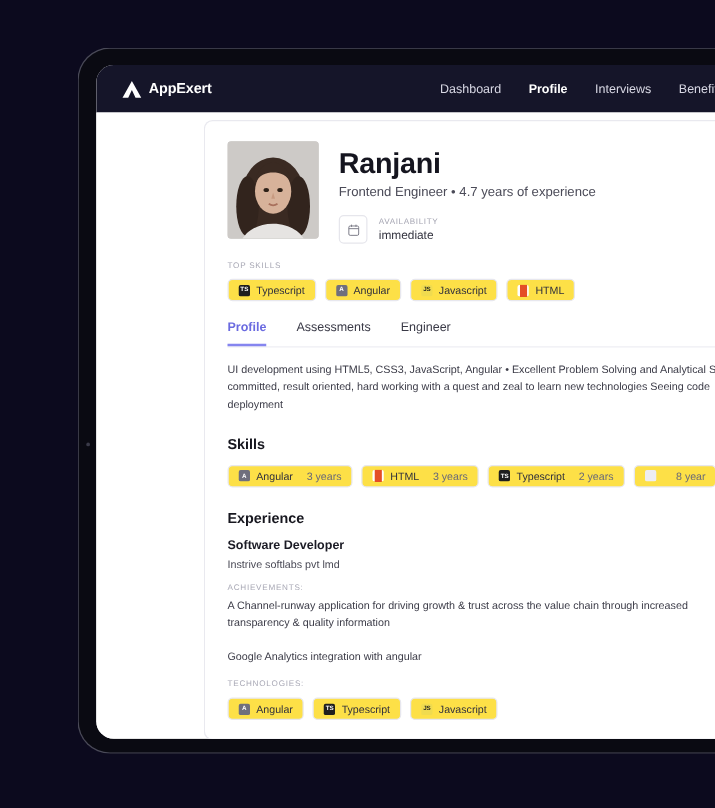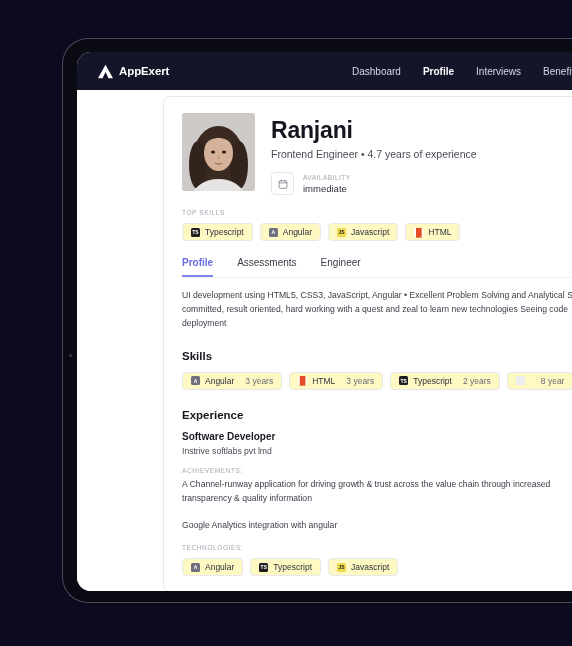--- a/index.html
+++ b/index.html
@@ -165,21 +165,21 @@
 
   
   .chip-row { display: flex; gap: 7px; flex-wrap: nowrap; }
   .chip {
     display: inline-flex;
     align-items: center;
     gap: 5px;
     border: 1px solid #e7e7ee;
     border-radius: 4px;
     padding: 3px 8px;
-    background: #fef9c3;
+    background: #fde047;
     white-space: nowrap;
     flex-shrink: 0;
   }
   .chip .chip-label { font-size: 8.5px; color: #30303c; }
   .chip .chip-years {
     font-size: 8.5px;
     color: #6a6a78;
     padding-left: 6px;
   }
   .tech-icon {

